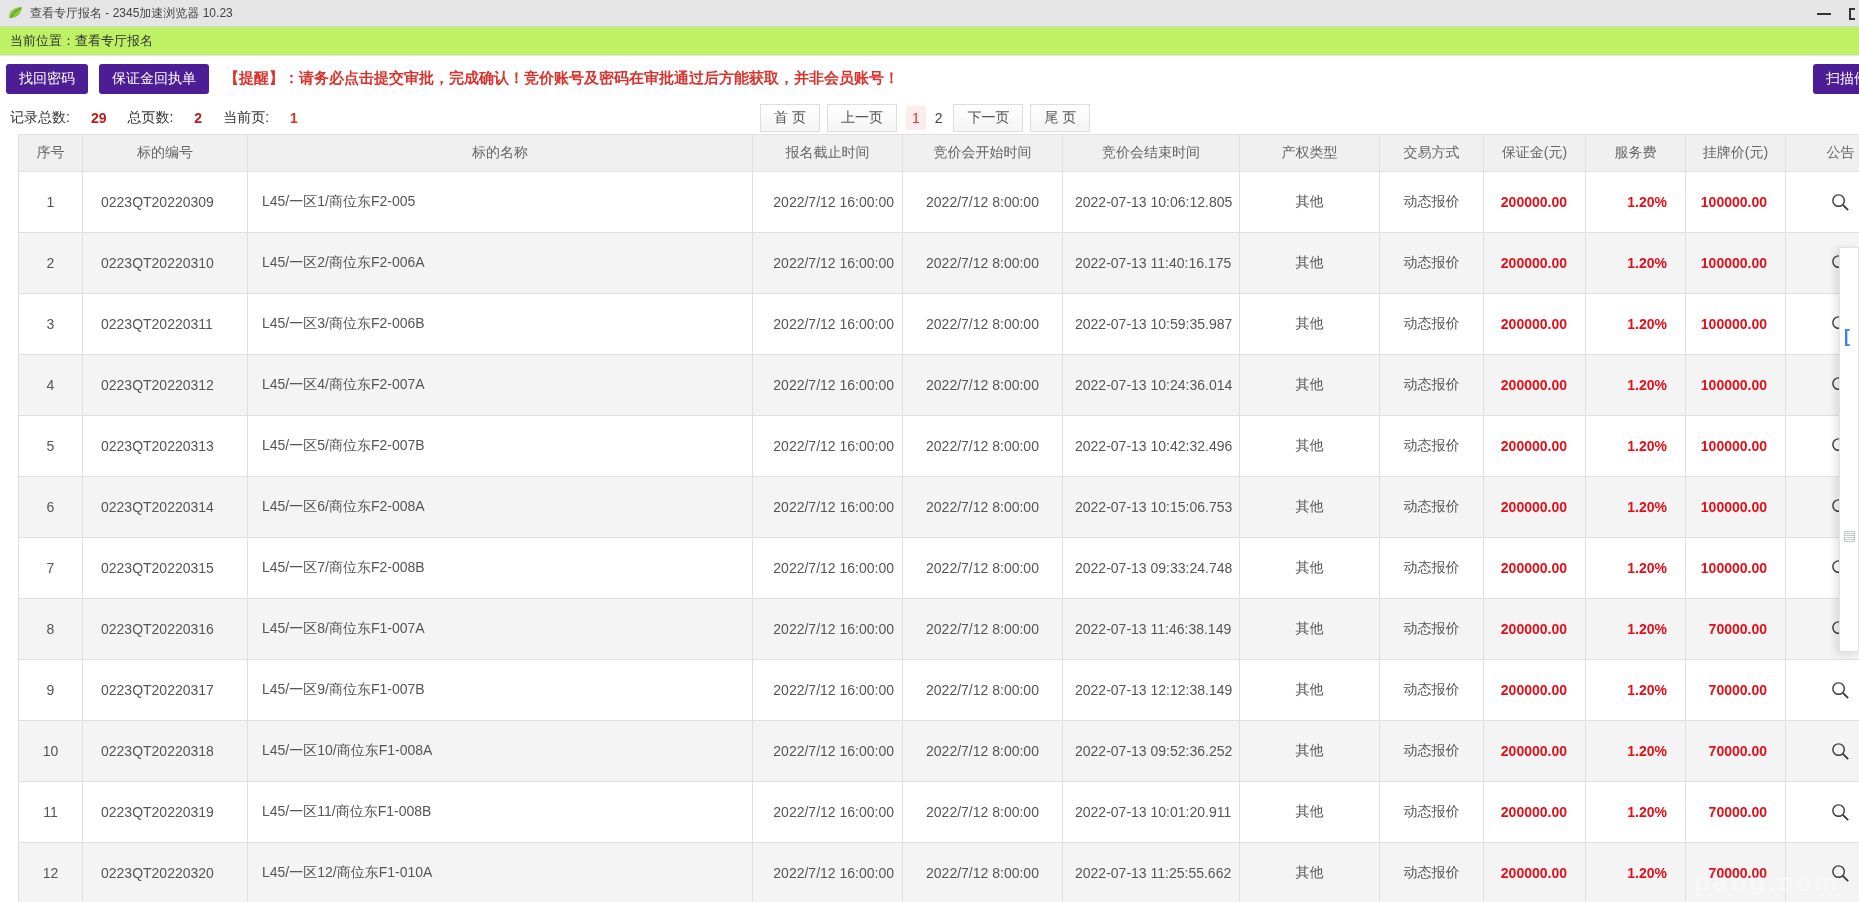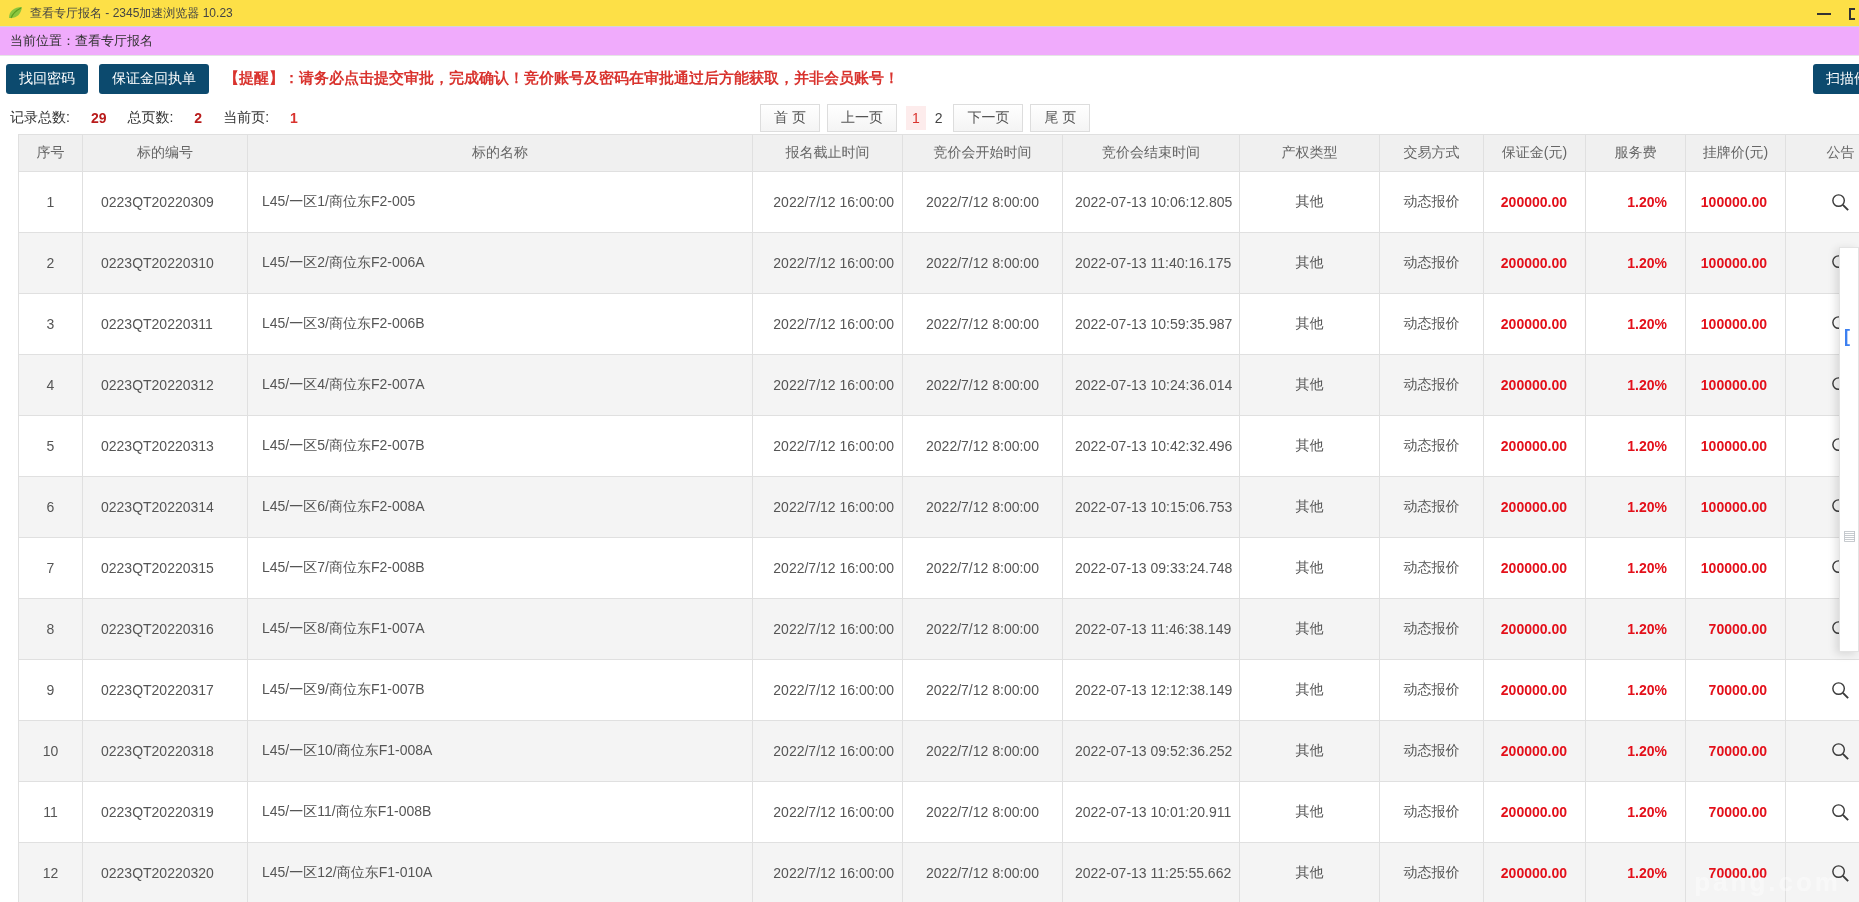--- a/index.html
+++ b/index.html
@@ -1,28 +1,28 @@
 <!DOCTYPE html>
 <html><head>
 <meta charset="utf-8">
 <style>
   * { margin:0; padding:0; box-sizing:border-box; }
   html,body { width:1859px; height:902px; overflow:hidden; background:#fff;
     font-family:"Liberation Sans","DejaVu Sans",sans-serif; }
-  .titlebar { height:27px; background:#fde047; border-bottom:1px solid #d2d6da;
+  .titlebar { height:27px; background:#e5e5e5; border-bottom:1px solid #d2d6da;
     display:flex; align-items:center; padding:0 8px; position:relative; }
   .titlebar .leaf { width:16px; height:16px; margin-right:6px; }
   .titlebar .title { font-size:12px; color:#444; }
   .win-controls { position:absolute; right:14px; top:0; height:27px; display:flex; align-items:center; gap:18px; }
   .win-min { width:14px; height:2px; background:#333; display:inline-block; cursor:pointer; }
   .win-part { width:6px; height:12px; border:2px solid #333; border-right:none; margin-right:-10px; }
-  .breadcrumb { height:29px; background:#f0abfc; border-bottom:1px solid #e5e5e5;
+  .breadcrumb { height:29px; background:#bef264; border-bottom:1px solid #e5e5e5;
     display:flex; align-items:center; padding:0 10px; font-size:13px; color:#333; }
   .toolbar { height:45px; display:flex; align-items:center; padding:0 6px; position:relative; }
-  .btn-red { background:#0c4a6e; color:#fff; font-size:14px; border:none; border-radius:3px;
+  .btn-red { background:#4c1d95; color:#fff; font-size:14px; border:none; border-radius:3px;
     height:30px; padding:0 13px; margin-right:11px; cursor:pointer; white-space:nowrap; }
   .reminder { color:#d9332e; font-size:15px; font-weight:bold; margin-left:4px; white-space:nowrap; }
   .scan-btn { position:absolute; right:-22px; top:8px; margin:0; }
   .pagebar { height:33px; display:flex; align-items:center; padding:0 10px; position:relative; font-size:14px; color:#333; }
   .pagebar .stat { display:flex; align-items:center; gap:21px; }
   .stat b.blue { color:#b91c1c; font-weight:bold; }
   .stat b.red { color:#d9332e; font-weight:bold; }
   .pager { position:absolute; left:760px; top:3px; display:flex; align-items:center;text-align:right; }
   .pg-btn { display:inline-block; border:1px solid #ddd; background:linear-gradient(#fff,#f4f4f4);
     color:#555; font-size:14px; padding:4px 13px; margin-right:7px; cursor:pointer; white-space:nowrap; }

